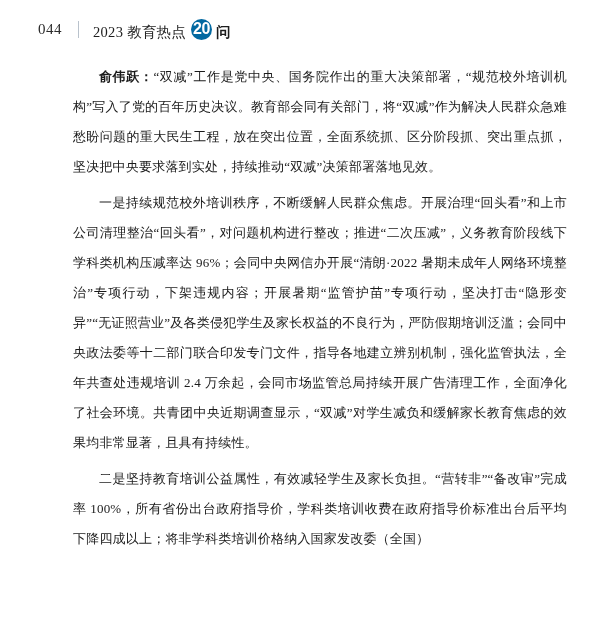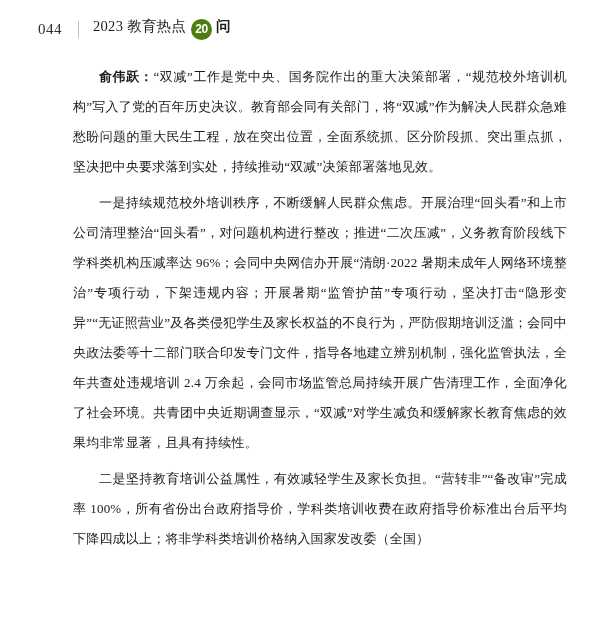--- a/index.html
+++ b/index.html
@@ -49,21 +49,21 @@
   .header-rule {
     width: 1px;
     height: 17px;
     background: #b9c2cc;
     margin: 0 14px 0 16px;
     flex: 0 0 auto;
   }
 
   .header-title {
     display: flex;
-    align-items: flex-start;
+    align-items: flex-end;
     font-size: 14.5px;
     color: #1d1d1d;
     line-height: 1;
     white-space: nowrap;
   }
 
   .header-year {
     font-family: "Liberation Serif", "DejaVu Serif", serif;
     font-size: 14.5px;
     letter-spacing: 0.3px;
@@ -76,24 +76,24 @@
     letter-spacing: 0.2px;
   }
 
   .issue-badge {
     display: inline-flex;
     align-items: center;
     justify-content: center;
     width: 21px;
     height: 21px;
     border-radius: 50%;
-    background: #4d7c0f;
+    background: #0369a1;
     color: #ffffff;
     font-family: "Liberation Sans", "DejaVu Sans", sans-serif;
-    font-size: 12px;
+    font-size: 16px;
     font-weight: bold;
     margin: 0 4px 0 5px;
     line-height: 1;
     letter-spacing: -0.3px;
   }
 
   .header-suffix {
     font-weight: bold;
     font-size: 14.5px;
     letter-spacing: 0.2px;

